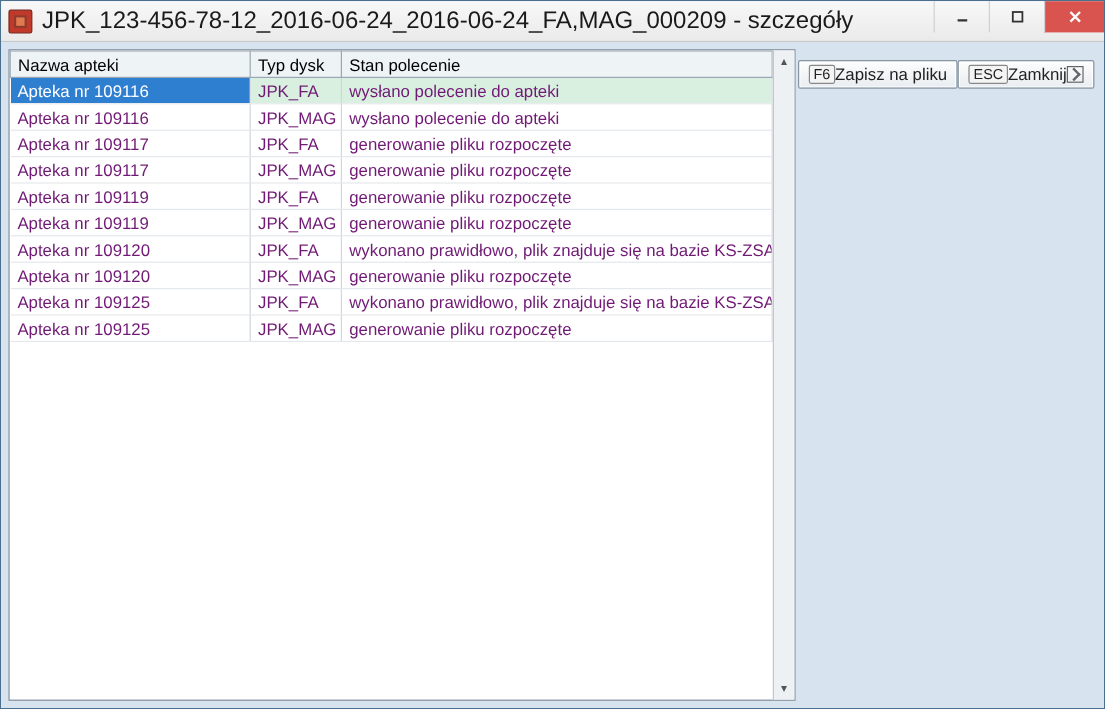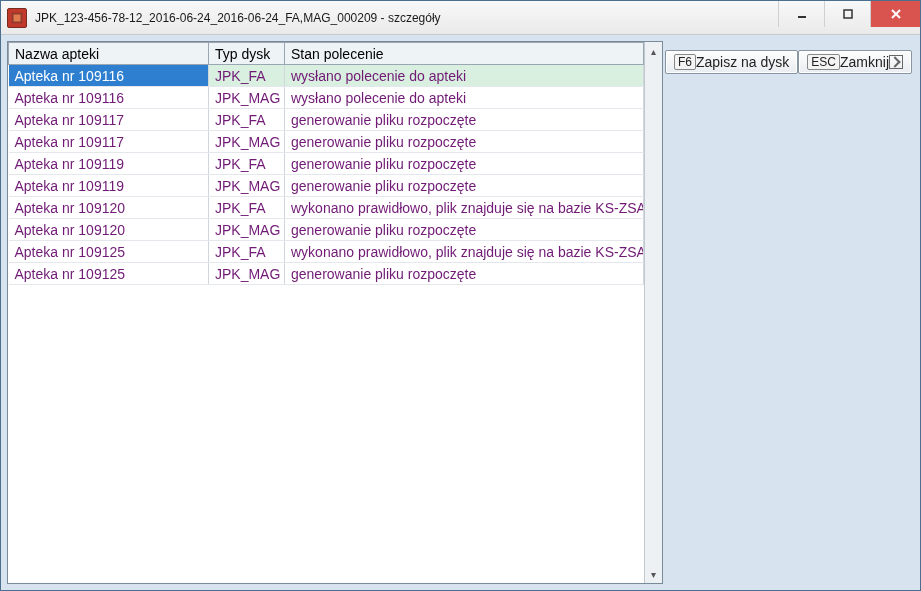--- a/index.html
+++ b/index.html
@@ -33,21 +33,21 @@
     border: 1px solid #7a2a1e;
     border-radius: 2px;
     margin-right: 8px;
     display: inline-flex;
     align-items: center;
     justify-content: center;
   }
   .titlebar .app-icon svg { width: 14px; height: 14px; }
   .titlebar .title {
     flex: 1;
-    font-size: 12px;
+    font-size: 20px;
     color: #1a1a1a;
     white-space: nowrap;
     overflow: hidden;
   }
   .win-controls {
     display: flex;
     height: 100%;
   }
   .win-btn {
     width: 46px; height: 26px;
@@ -289,21 +289,21 @@
       </div>
       <div class="vscroll">
         <div class="arrow">▴</div>
         <div class="arrow">▾</div>
       </div>
     </div>
 
     <div class="footer">
       <button class="btn">
         <span class="hotkey">F6</span>
-        <span>Zapisz na dysk</span>
+        <span>Zapisz na pliku</span>
       </button>
       <div class="right-group">
         <button class="btn">
           <span class="hotkey">ESC</span>
           <span>Zamknij</span>
           <span class="exit-icon"></span>
         </button>
       </div>
     </div>
 

